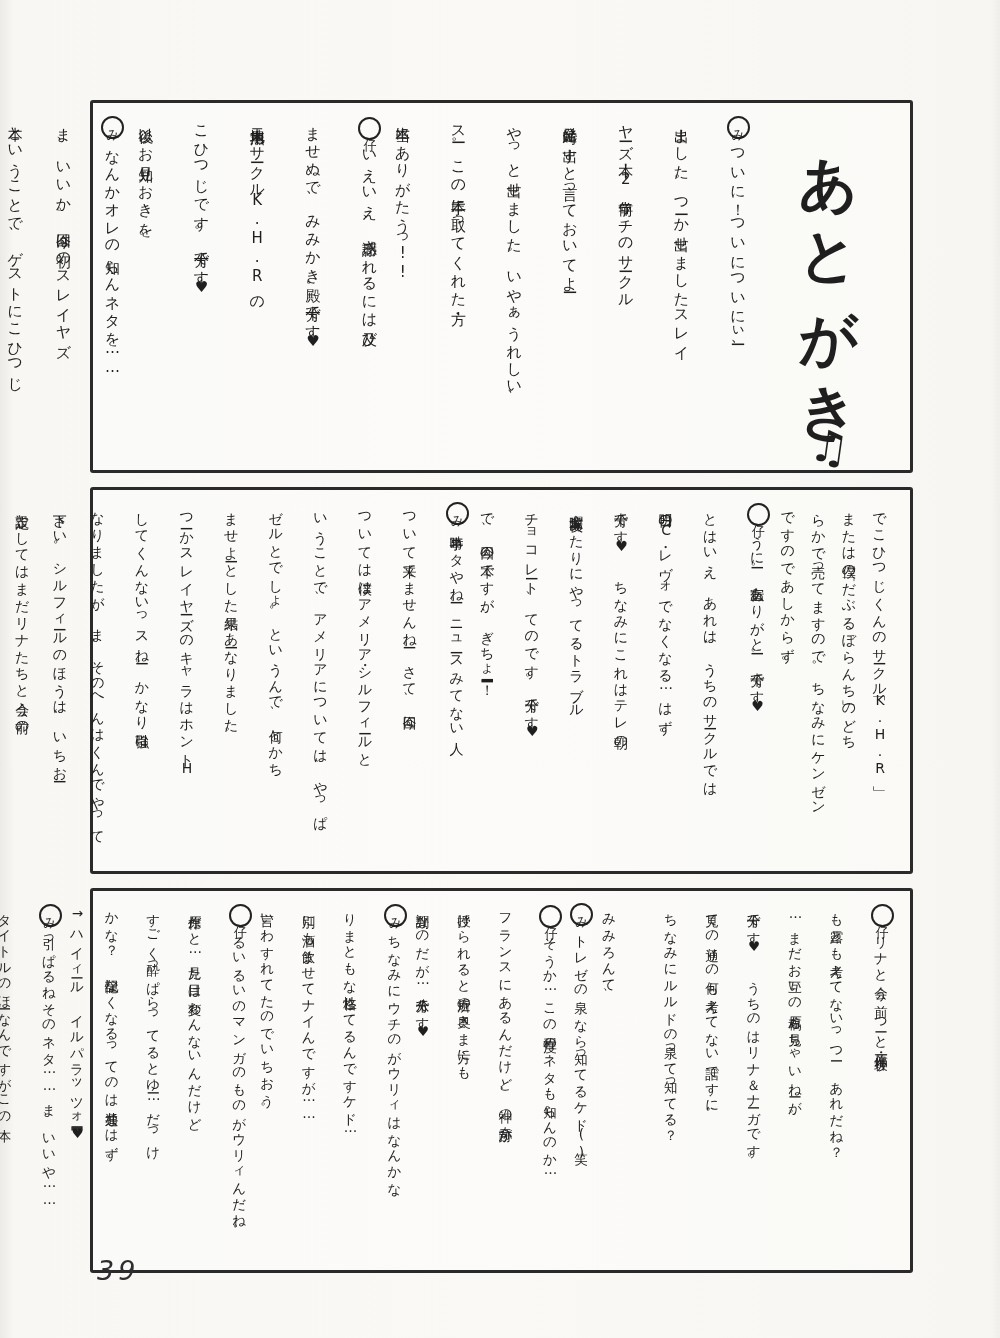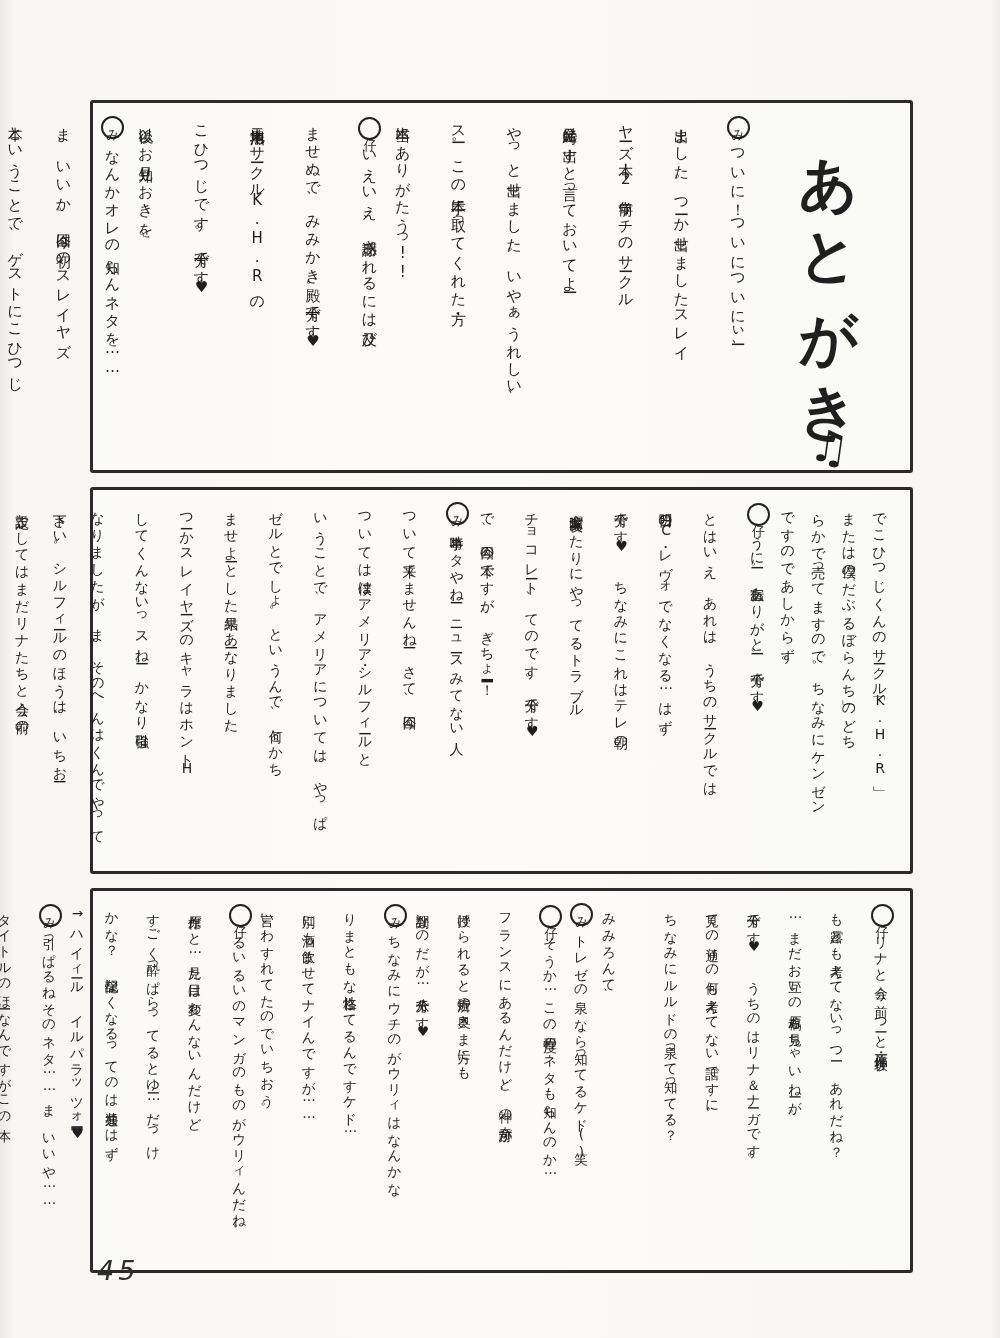--- a/index.html
+++ b/index.html
@@ -74,14 +74,14 @@
   .col:nth-child(3n){transform:translateY(1px);}
   .col:nth-child(4n){transform:translateY(-1px);}
 </style>
 </head>
 <body>
 
 <div class="page">
   <div class="panel" id="panel0"><div class="col title-col"><span class="txt">あとがき</span><span class="note">♫</span></div><div class="col"><span class="mark">み</span><span class="txt">ついに！ついについにぃー、</span></div><div class="col" style="padding-block-start: 1.5em;"><span class="txt">出ました。つーか出せましたスレイ</span></div><div class="col" style="padding-block-start: 1.5em;"><span class="txt">ヤーズ本！・2年前ウチのサークル</span></div><div class="col" style="padding-block-start: 1.5em;"><span class="txt">発足時に出すと言っておいてよー</span></div><div class="col" style="padding-block-start: 1.5em;"><span class="txt">やっと出せました。いやぁうれしい、</span></div><div class="col" style="padding-block-start: 1.5em;"><span class="txt">スー。この本手に取ってくれた方.</span></div><div class="col" style="padding-block-start: 1.5em;"><span class="txt">本当にありがたうっ!!</span></div><div class="col"><span class="mark">仔</span><span class="txt">いえいえ、感謝されるには及び</span></div><div class="col" style="padding-block-start: 1.5em;"><span class="txt">ませぬで、みみかき殿。十分です♥</span></div><div class="col" style="padding-block-start: 1.5em;"><span class="txt">天地無用！サークルK.H.Rの</span></div><div class="col" style="padding-block-start: 1.5em;"><span class="txt">こひつじです。十分です♥</span></div><div class="col" style="padding-block-start: 1.5em;"><span class="txt">以後 お見知りおきを。</span></div><div class="col"><span class="mark">み</span><span class="txt">なんかオレの知らんネタを……</span></div><div class="col" style="padding-block-start: 1em;"><span class="txt">ま、いいか。今回は初のスレイヤズ</span></div><div class="col" style="padding-block-start: 1em;"><span class="txt">本ということで、ゲストにこひつじ</span></div></div>
   <div class="panel" id="panel1"><div class="col"><span class="txt">でこひつじくんのサークル「K.H.R」</span></div><div class="col"><span class="txt">または僕の「だぶるぼらんち」のどち</span></div><div class="col"><span class="txt">らかで売ってますので。ちなみにケンゼン</span></div><div class="col"><span class="txt">ですのであしからず。</span></div><div class="col"><span class="mark">仔</span><span class="txt">うにー。宣伝ありがとー。十分です♥</span></div><div class="col" style="padding-block-start: 1em;"><span class="txt">とはいえ、あれは、うちのサークルでは</span></div><div class="col" style="padding-block-start: 1em;"><span class="txt">明日のC・レヴォでなくなる…はず。</span></div><div class="col" style="padding-block-start: 1em;"><span class="txt">十分です♥ ちなみにこれはテレ朝の</span></div><div class="col" style="padding-block-start: 1em;"><span class="txt">金曜深夜あたりにやってるトラブル</span></div><div class="col" style="padding-block-start: 1em;"><span class="txt">チョコレート、てのです。十分です♥</span></div><div class="col" style="padding-block-start: 1em;"><span class="txt">で、今回の本ですが、ぎちょーーー！</span></div><div class="col"><span class="mark">み</span><span class="txt">時事ネタやねー。ニュースみてない人</span></div><div class="col" style="padding-block-start: 1em;"><span class="txt">ついて来てませんねー。さて、今回に</span></div><div class="col" style="padding-block-start: 1em;"><span class="txt">ついては僕はアメリア・シルフィールと</span></div><div class="col" style="padding-block-start: 1em;"><span class="txt">いうことで、アメリアについては、やっぱ</span></div><div class="col" style="padding-block-start: 1em;"><span class="txt">ゼルとでしょ。というんで、何とかち</span></div><div class="col" style="padding-block-start: 1em;"><span class="txt">ませよーとした結果、あーなりました。</span></div><div class="col" style="padding-block-start: 1em;"><span class="txt">つーかスレイヤーズのキャラはホントH</span></div><div class="col" style="padding-block-start: 1em;"><span class="txt">してくんないっスねー。かなり強引に</span></div><div class="col" style="padding-block-start: 1em;"><span class="txt">なりましたが、ま、そのへんはくんでやって</span></div><div class="col" style="padding-block-start: 0.5em;"><span class="txt">下さい。シルフィールのほうは、いちおー</span></div><div class="col" style="padding-block-start: 0.5em;"><span class="txt">設定としてはまだリナたちと会う前の</span></div><div class="col" style="padding-block-start: 0.5em;"></div></div>
   <div class="panel" id="panel2"><div class="col"><span class="mark">仔</span><span class="txt">リナと会う前、つーと原作・神坂一</span></div><div class="col" style="padding-block-start: 1em;"><span class="txt">も露とも考えてないっつー あれだね？</span></div><div class="col" style="padding-block-start: 1em;"><span class="txt">…まだお互いの原稿も見ちゃいねーが。</span></div><div class="col" style="padding-block-start: 1em;"><span class="txt">十分です♥ うちのはリナ＆ナーガです。</span></div><div class="col" style="padding-block-start: 1em;"><span class="txt">見ての通りの何も考えてない話ですに。</span></div><div class="col" style="padding-block-start: 1em;"><span class="txt">ちなみにルルドの泉って知ってる？</span></div><div class="col" style="padding-block-start: 2.5em;"><span class="txt">みみろんて、</span></div><div class="col"><span class="mark">み</span><span class="txt">トレゼの泉 なら知ってるケド(笑)</span></div><div class="col"><span class="mark">仔</span><span class="txt">そうか…この程度のネタも知らんのか…</span></div><div class="col" style="padding-block-start: 1em;"><span class="txt">フランスにあるんだけど、神の奇跡が</span></div><div class="col" style="padding-block-start: 1em;"><span class="txt">授けられると近所の奥さま方にも</span></div><div class="col" style="padding-block-start: 1em;"><span class="txt">評判なのだが…十八分です♥</span></div><div class="col"><span class="mark">み</span><span class="txt">ちなみにウチのがウリィはなんかな</span></div><div class="col" style="padding-block-start: 1em;"><span class="txt">りまともな性格してるんですケド…</span></div><div class="col" style="padding-block-start: 1em;"><span class="txt">別に酒も飲ませてナイんですが……</span></div><div class="col" style="padding-block-start: 1em;"><span class="txt">言いわすれてたのでいちおう。</span></div><div class="col"><span class="mark">仔</span><span class="txt">るいるいのマンガのものがウリィんだね。</span></div><div class="col" style="padding-block-start: 1em;"><span class="txt">原作だと…見た目は変わんないんだけど</span></div><div class="col" style="padding-block-start: 1em;"><span class="txt">すごく酔っぱらってるとゆー…だっけ</span></div><div class="col" style="padding-block-start: 1em;"><span class="txt">かな？ 記憶なくなるってのは共通なはず。</span></div><div class="col" style="padding-block-start: 0.5em;"><span class="txt">→ハイィール イルパラッツォーーーー♥</span></div><div class="col"><span class="mark">み</span><span class="txt">引っぱるねそのネタ……ま、いいや……</span></div><div class="col" style="padding-block-start: 1em;"><span class="txt">タイトルのほーなんですがこの本</span></div></div>
-  <div class="page-number">45</div>
+  <div class="page-number">39</div>
 </div>
 
 </body></html>

